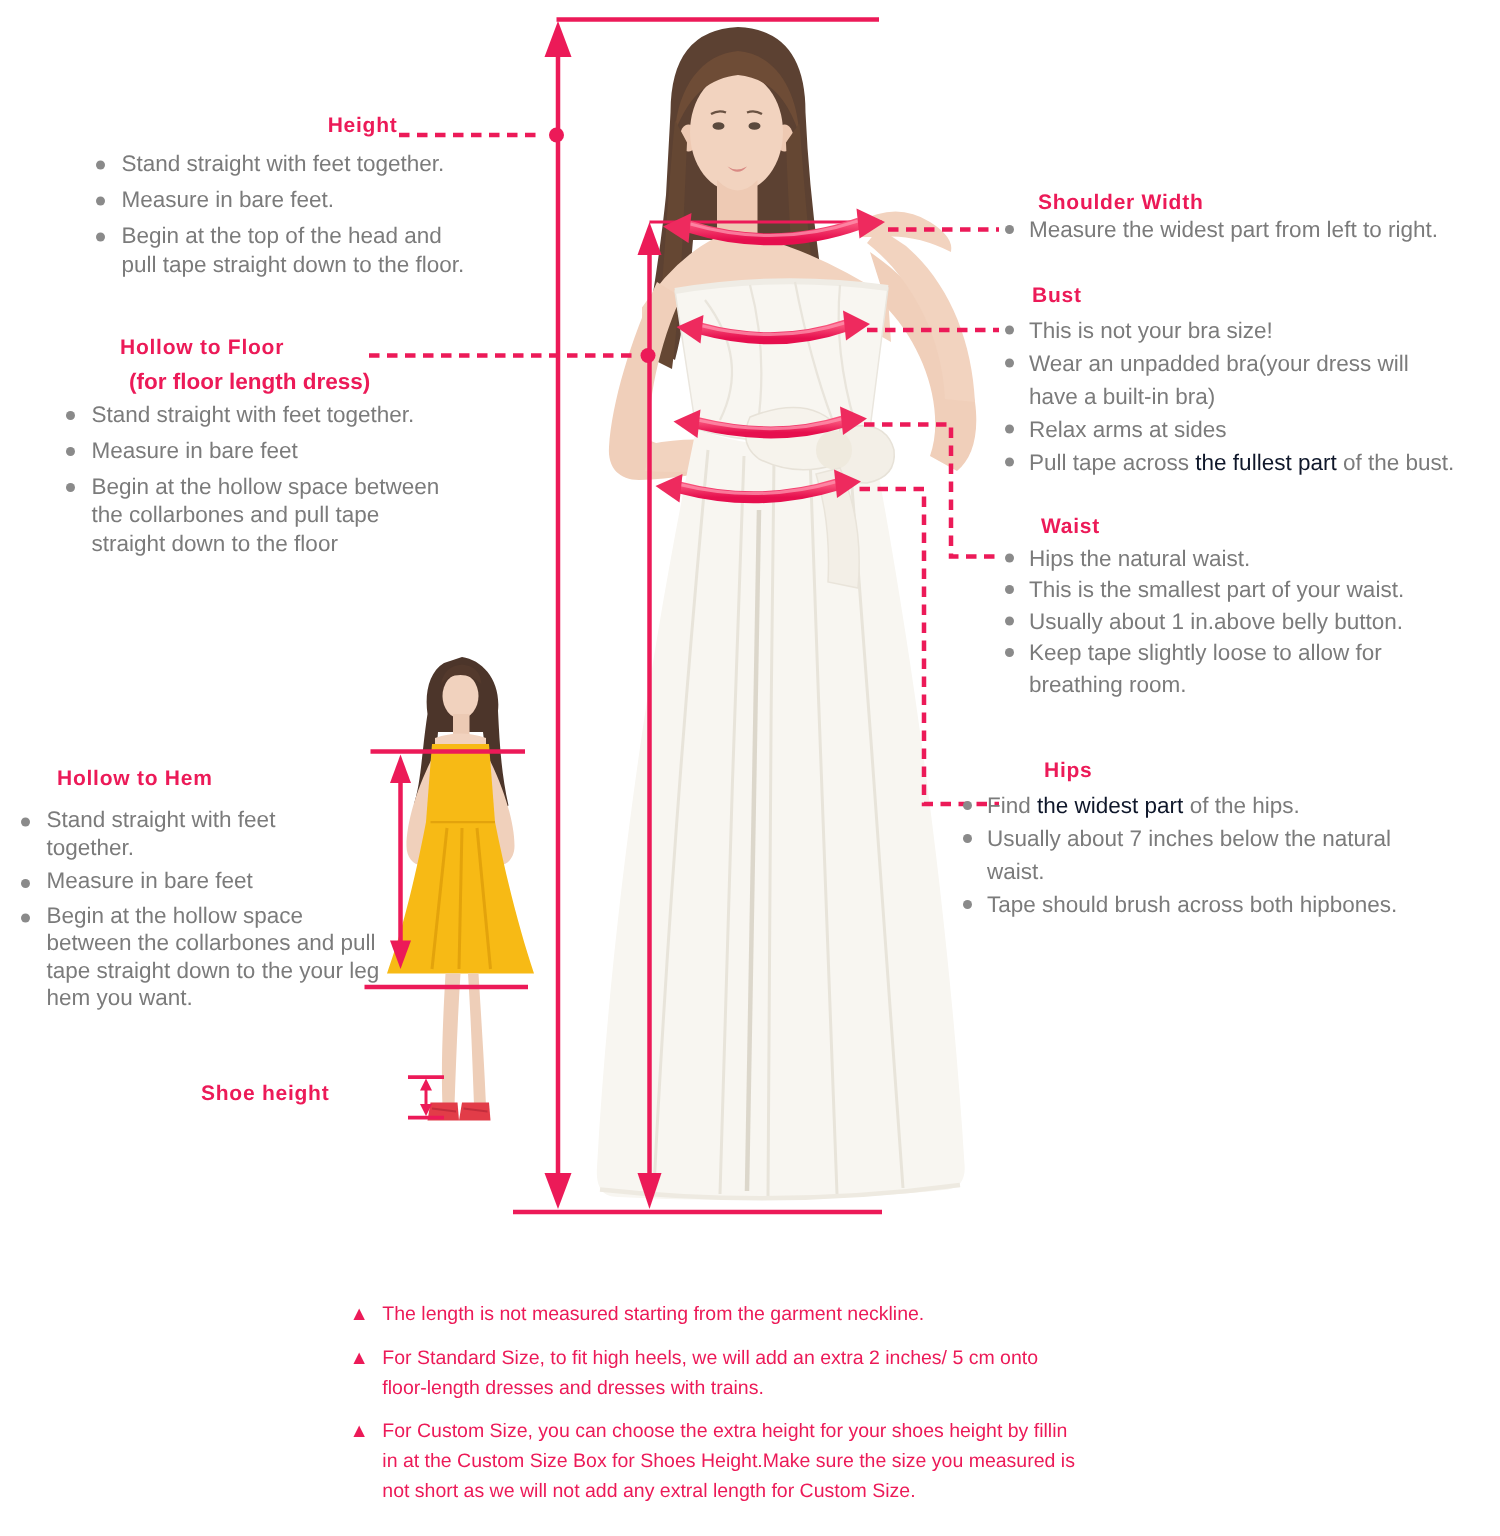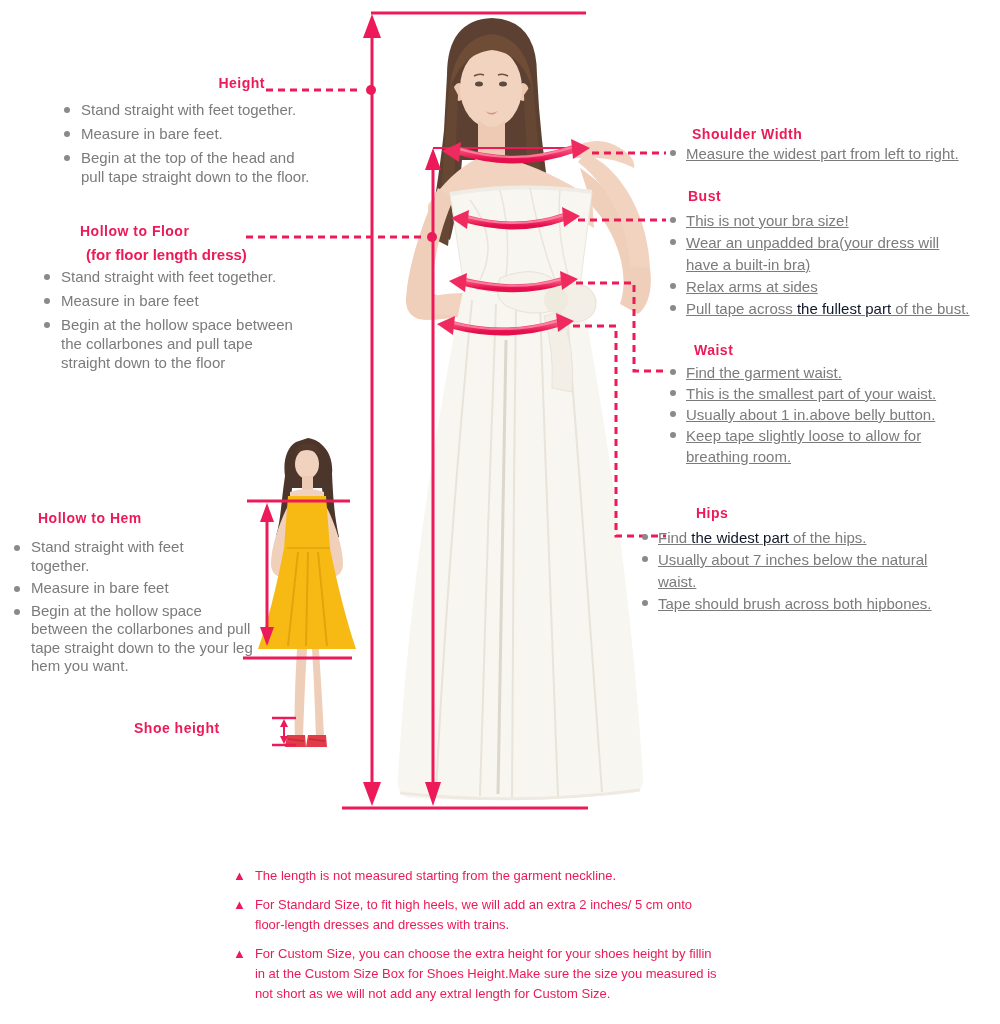--- a/index.html
+++ b/index.html
@@ -11,21 +11,21 @@
   .blist{display:flex;flex-direction:column;}
   .li{display:flex;align-items:flex-start;}
   .li .dot{flex:none;width:6px;height:6px;border-radius:50%;background:#8a8a8a;margin-top:7px;}
   .li .txt{white-space:pre-line;color:#7b7b7b;font-size:15px;}
   .left .li{margin-bottom:5px;}
   .left .li .dot{margin-right:11px;}
   .left .li .txt{line-height:19px;}
   .hem .li{margin-bottom:4px;}
   .hem .li .txt{line-height:18.5px;}
   .right .li .dot{margin-right:10px;}
-  .right .li .txt{line-height:inherit;text-decoration:underline;}
+  .right .li .txt{line-height:inherit;}
   .hl{color:#0f172a;}
   .notes{display:flex;flex-direction:column;}
   .note{display:flex;align-items:flex-start;margin-bottom:9px;}
   .note .tri{flex:none;color:#ec1a58;font-size:13px;line-height:20px;margin-right:9px;}
   .note .txt{white-space:pre-line;color:#ec1a58;font-size:13px;line-height:20px;}
   svg{display:block;}
 </style>
 </head>
 <body>
 
@@ -242,21 +242,21 @@
     <div class="li">
         <span class="dot"></span>
         <span class="txt"><span>Pull tape across </span><span class="hl">the fullest part</span><span> of the bust.</span></span>
       </div>
   </div>
 
   <div class="abs title" style="left:694px;top:342px;">Waist</div>
   <div class="abs blist right" style="left:670px;top:362px;width:325px;line-height:21px;">
     <div class="li">
         <span class="dot"></span>
-        <span class="txt">Find the garment waist.</span>
+        <span class="txt">Hips the natural waist.</span>
       </div>
     <div class="li">
         <span class="dot"></span>
         <span class="txt">This is the smallest part of your waist.</span>
       </div>
     <div class="li">
         <span class="dot"></span>
         <span class="txt">Usually about 1 in.above belly button.</span>
       </div>
     <div class="li">

